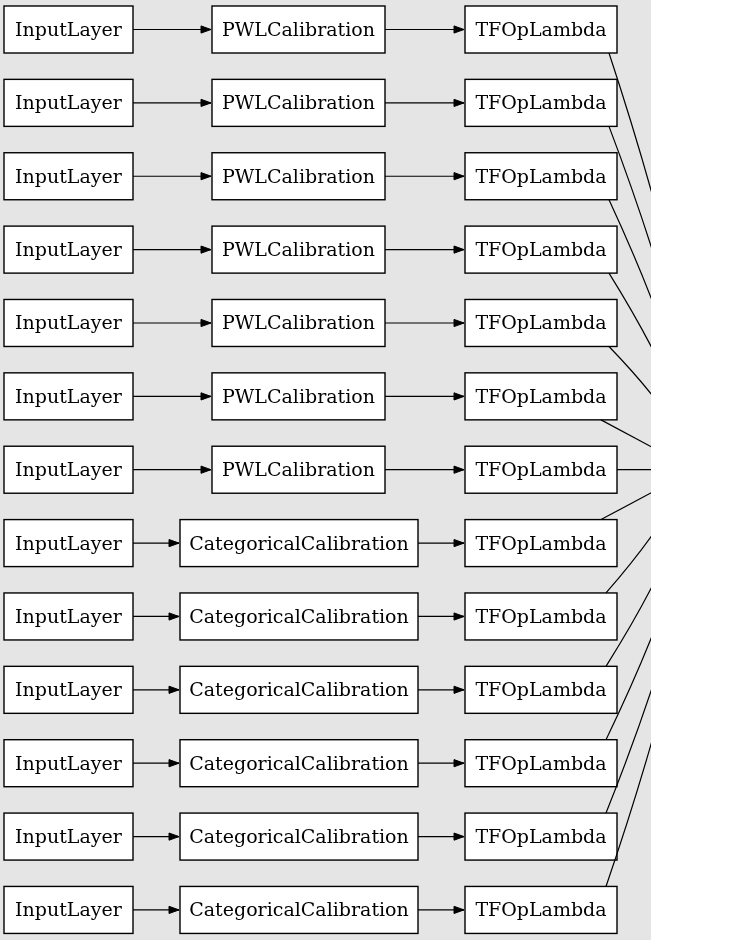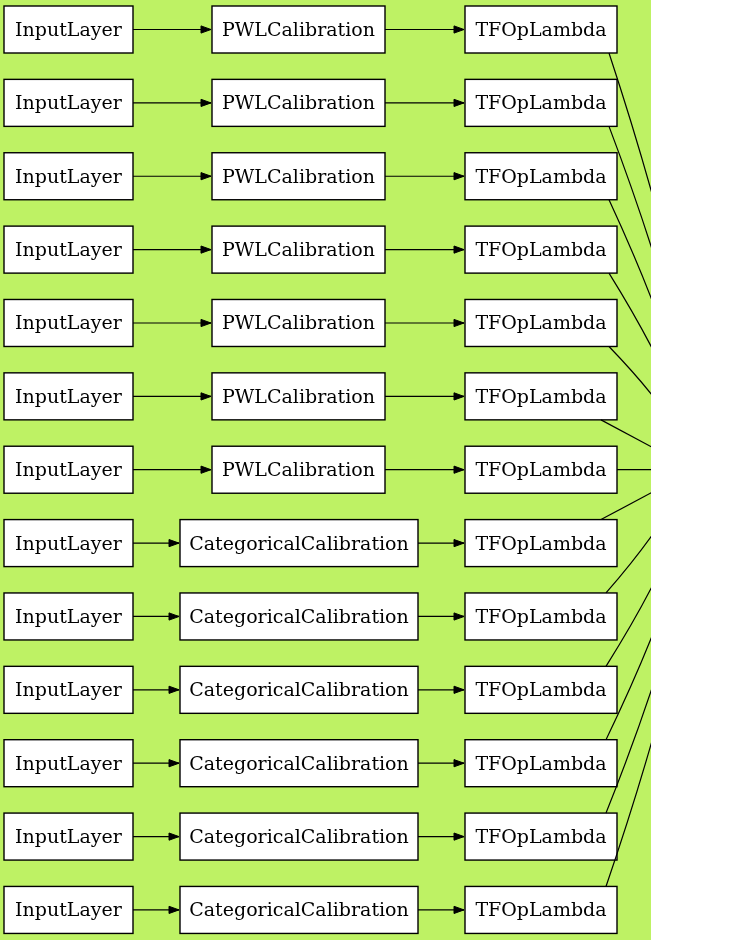--- a/index.html
+++ b/index.html
@@ -4,21 +4,21 @@
 <style>
   html, body {
     margin: 0;
     padding: 0;
     background: #ffffff;
   }
   .canvas {
     position: relative;
     width: 651px;
     height: 940px;
-    background: #bef264;
+    background: #e5e5e5;
     overflow: hidden;
     text-align: center;
   }
   svg { display: block; }
   .node-rect {
     fill: #ffffff;
     stroke: #000000;
     stroke-width: 1.4;
   }
   .node-label {

